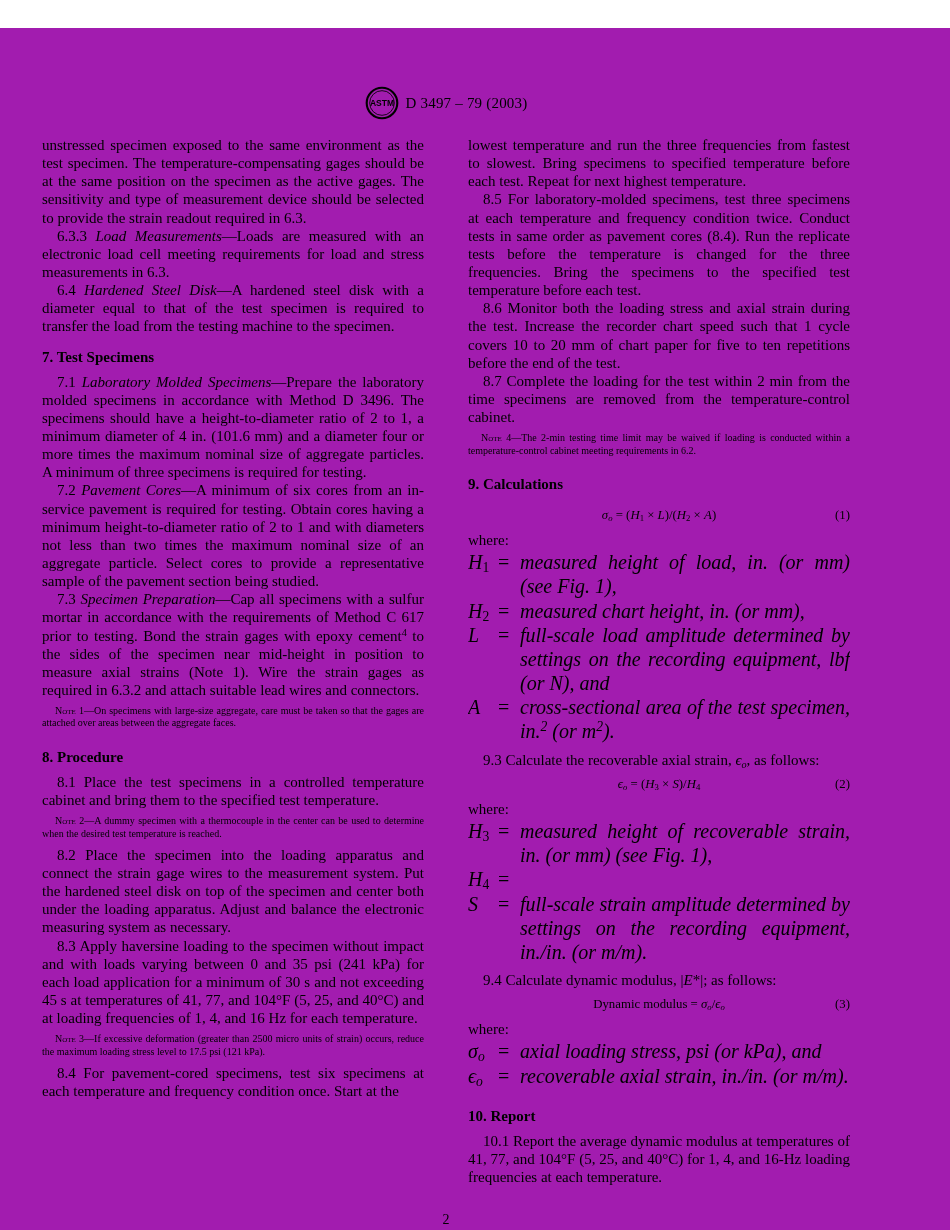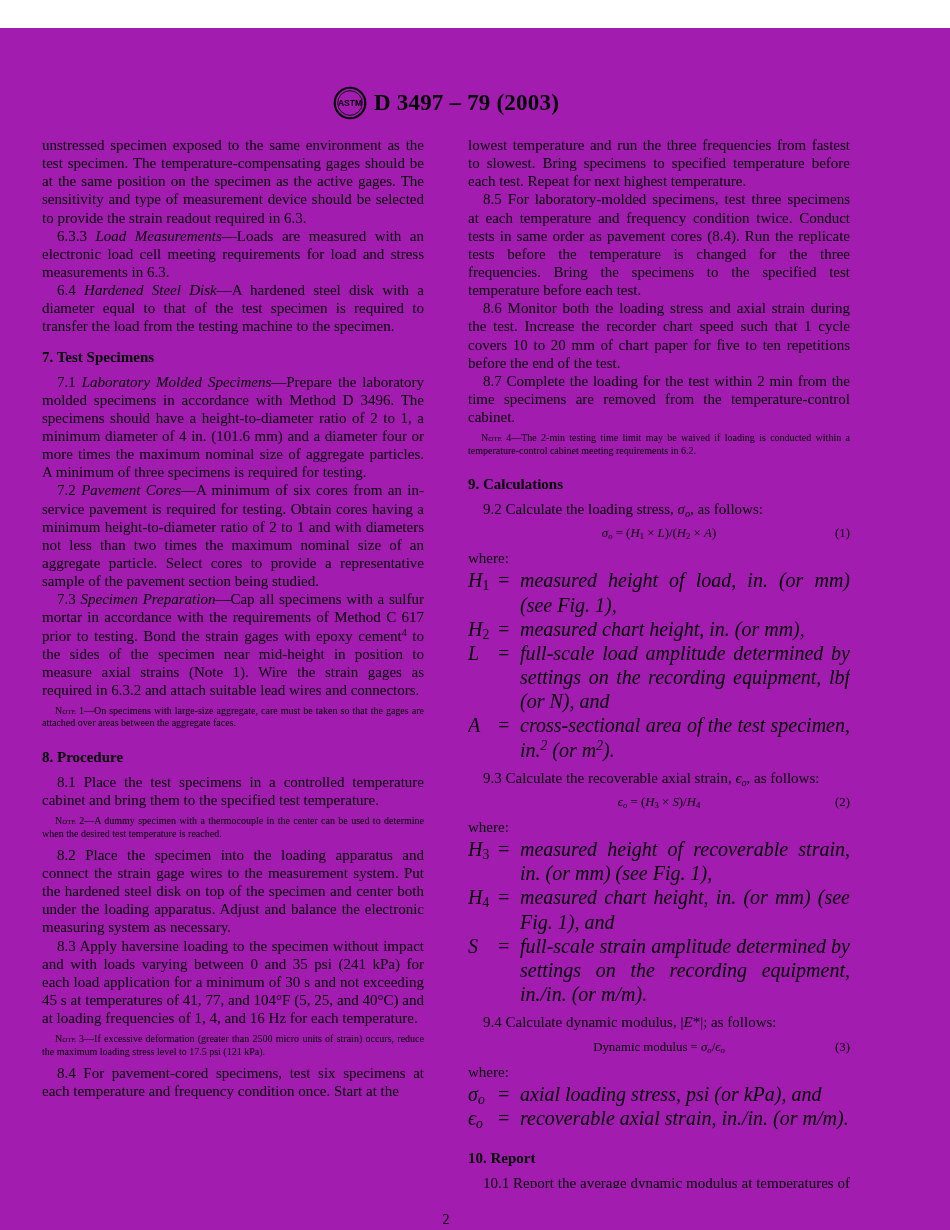--- a/index.html
+++ b/index.html
@@ -1,19 +1,19 @@
 <!DOCTYPE html>
 <html><head>
 <meta charset="utf-8">
 <style>
   html,body{margin:0;padding:0;}
   body{width:950px;height:1230px;background:#ffffff;color:#000;font-family:"Liberation Serif","DejaVu Serif",serif;}
   .page{box-sizing:border-box;width:950px;height:1230px;padding:58px 100px 0 42px;position:relative;overflow:hidden;background:#a21caf;margin-top:28px;}
   .doc-header{display:flex;justify-content:center;align-items:center;gap:7px;margin-bottom:16px;}
-  .designation{font-weight:bold;font-size:23px;letter-spacing:.2px;}
+  .designation{font-weight:normal;font-size:15px;letter-spacing:.2px;}
   .columns{display:flex;gap:44px;height:1052px;}
   .col{width:391px;display:flex;flex-direction:column;overflow:hidden;}
   .para{font-size:15px;line-height:1.21;text-align:justify;margin:0;}
   .para.indent{text-indent:15px;}
   .sec-heading{font-size:15px;font-weight:bold;margin:13px 0 7px;}
   .note{font-size:10px;line-height:1.24;text-align:justify;text-indent:13px;margin:6px 0;}
   .eq-row{position:relative;text-align:center;font-size:12.8px;margin:8px 0;}
   .eq-num{position:absolute;right:0;top:0;}
   .deflist{margin:1px 0 7px;}
   .def-row{display:flex;font-size:20px;line-height:1.21;}
@@ -61,21 +61,20 @@
         <p class="note"><span class="seg-sc">Note 3</span><span>—If excessive deformation (greater than 2500 micro units of strain) occurs, reduce the maximum loading stress level to 17.5 psi (121 kPa).</span></p>
         <p class="para indent"><span>8.4 For pavement-cored specimens, test six specimens at each temperature and frequency condition once. Start at the</span></p>
       </div>
     <div class="col" id="col-right">
         <p class="para"><span>lowest temperature and run the three frequencies from fastest to slowest. Bring specimens to specified temperature before each test. Repeat for next highest temperature.</span></p>
         <p class="para indent"><span>8.5 For laboratory-molded specimens, test three specimens at each temperature and frequency condition twice. Conduct tests in same order as pavement cores (8.4). Run the replicate tests before the temperature is changed for the three frequencies. Bring the specimens to the specified test temperature before each test.</span></p>
         <p class="para indent"><span>8.6 Monitor both the loading stress and axial strain during the test. Increase the recorder chart speed such that 1 cycle covers 10 to 20 mm of chart paper for five to ten repetitions before the end of the test.</span></p>
         <p class="para indent"><span>8.7 Complete the loading for the test within 2 min from the time specimens are removed from the temperature-control cabinet.</span></p>
         <p class="note"><span class="seg-sc">Note 4</span><span>—The 2-min testing time limit may be waived if loading is conducted within a temperature-control cabinet meeting requirements in 6.2.</span></p>
         <h2 class="sec-heading"><span>9. Calculations</span></h2>
-        <p class="para indent"><span>9.2 Calculate the loading stress, </span><span class="seg-i">σ</span><span class="seg-i seg-sub">o</span><span>, as follows:</span></p>
         <div class="eq-row"><span class="eq-body"><span class="seg-i">σ</span><span class="seg-i seg-sub">o</span><span> = (</span><span class="seg-i">H</span><span class="seg-sub">1</span><span> × </span><span class="seg-i">L</span><span>)/(</span><span class="seg-i">H</span><span class="seg-sub">2</span><span> × </span><span class="seg-i">A</span><span>)</span></span><span class="eq-num">(1)</span></div>
         <p class="para"><span>where:</span></p>
         <div class="deflist">
           <div class="def-row">
             <span class="def-term"><span class="seg-i">H</span><span class="seg-sub">1</span></span>
             <span class="def-eq">=</span>
             <span class="def-text"><span>measured height of load, in. (or mm) (see Fig. 1),</span></span>
           </div>
           <div class="def-row">
             <span class="def-term"><span class="seg-i">H</span><span class="seg-sub">2</span></span>
@@ -98,21 +97,20 @@
         <p class="para"><span>where:</span></p>
         <div class="deflist">
           <div class="def-row">
             <span class="def-term"><span class="seg-i">H</span><span class="seg-sub">3</span></span>
             <span class="def-eq">=</span>
             <span class="def-text"><span>measured height of recoverable strain, in. (or mm) (see Fig. 1),</span></span>
           </div>
           <div class="def-row">
             <span class="def-term"><span class="seg-i">H</span><span class="seg-sub">4</span></span>
             <span class="def-eq">=</span>
-            <span class="def-text"><span>measured chart height, in. (or mm) (see Fig. 1), and</span></span>
           </div>
           <div class="def-row">
             <span class="def-term"><span class="seg-i">S</span></span>
             <span class="def-eq">=</span>
             <span class="def-text"><span>full-scale strain amplitude determined by settings on the recording equipment, in./in. (or m/m).</span></span>
           </div>
         </div>
         <p class="para indent"><span>9.4 Calculate dynamic modulus, |</span><span class="seg-i">E</span><span>*|; as follows:</span></p>
         <div class="eq-row"><span class="eq-body"><span>Dynamic modulus = </span><span class="seg-i">σ</span><span class="seg-i seg-sub">o</span><span>/</span><span class="seg-i">ϵ</span><span class="seg-i seg-sub">o</span></span><span class="eq-num">(3)</span></div>
         <p class="para"><span>where:</span></p>

